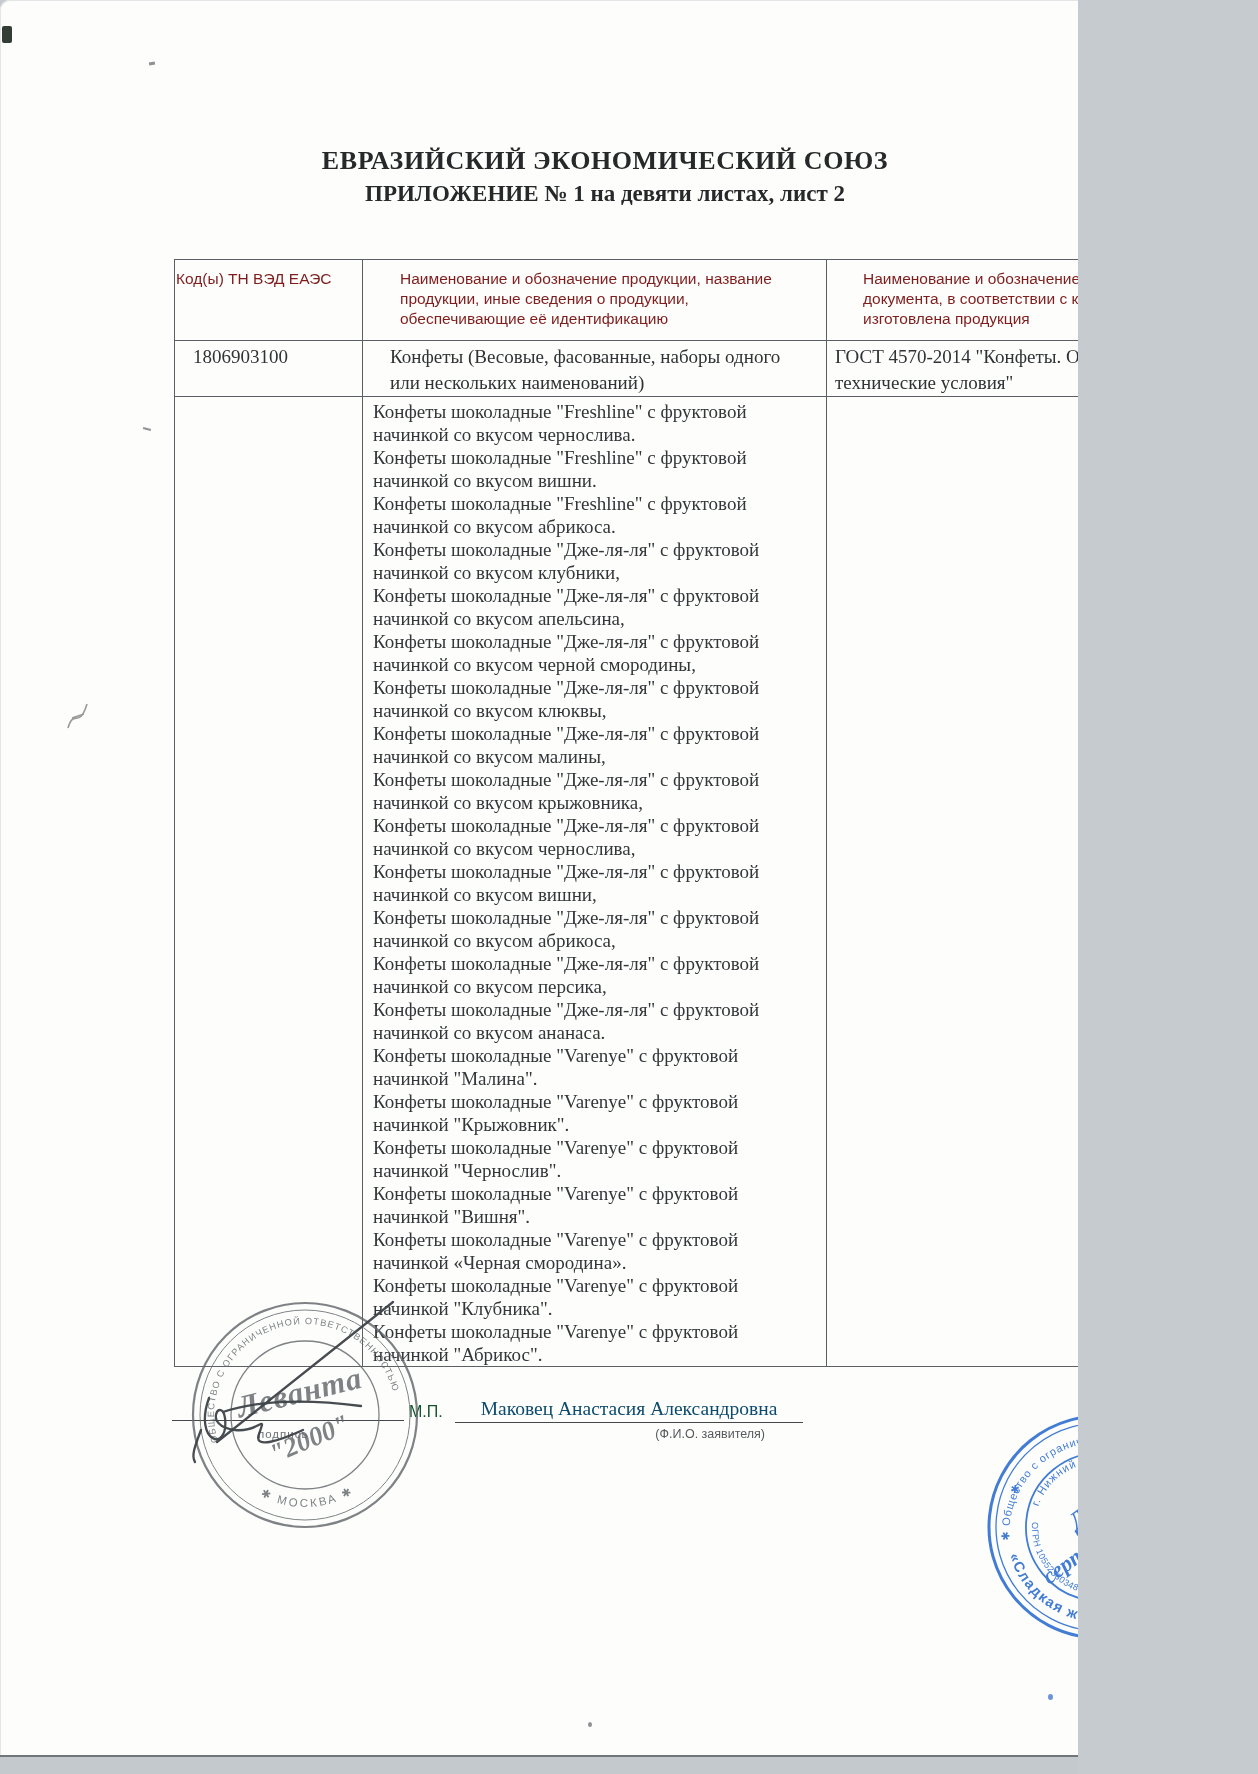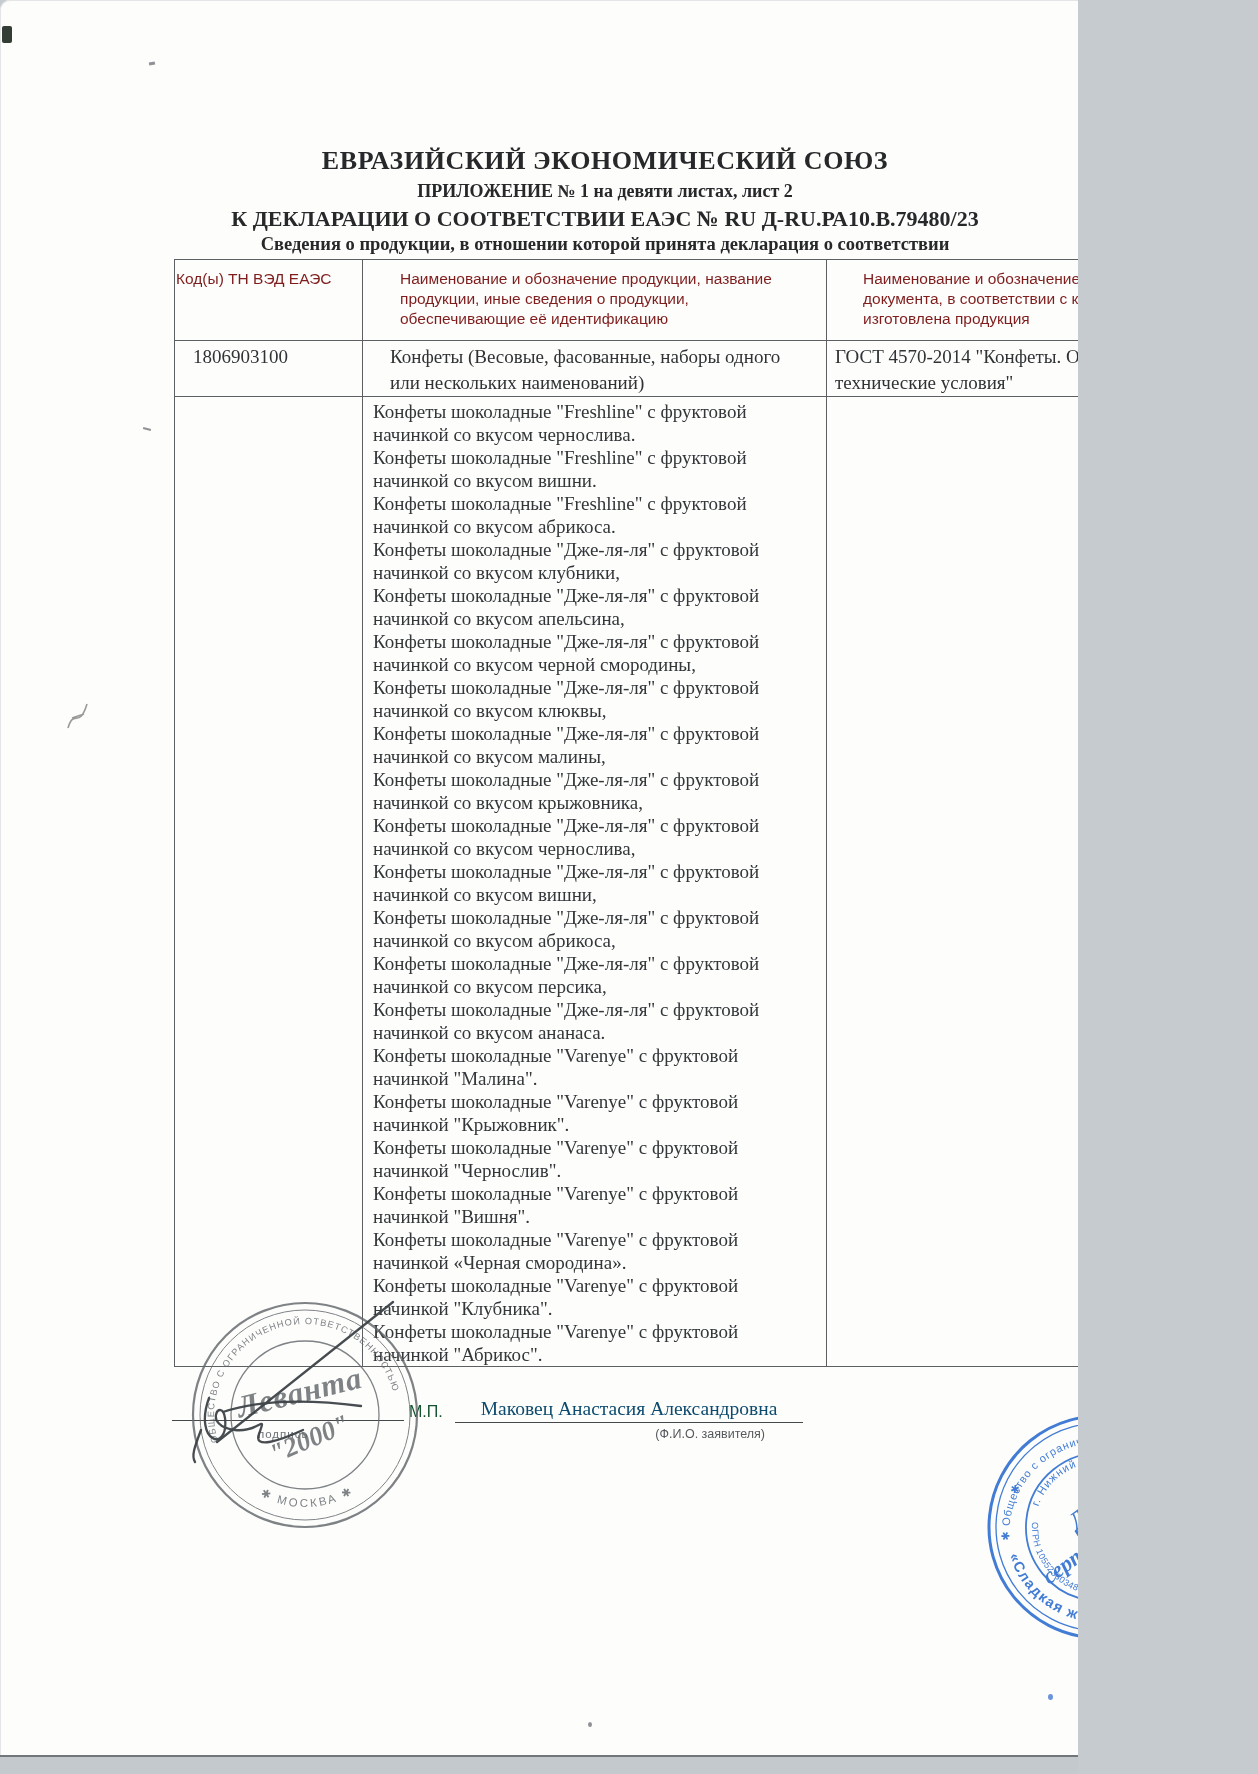--- a/index.html
+++ b/index.html
@@ -8,21 +8,21 @@
   #paper{position:absolute;left:0;top:0;width:1258px;height:1757px;background:#fdfdfc;
          border-top-left-radius:10px;box-shadow:inset 0 0 0 1px #e3e5e6;}
   
   #edge-right{position:absolute;top:0;left:1243px;width:15px;height:1757px;background:#c2c7cb;
               clip-path:polygon(2px 0,15px 0,15px 1757px,11px 1757px);border-left:1px solid #979ca0;}
   #edge-bottom{position:absolute;left:0;top:1755px;width:1258px;height:19px;background:#c3c9cd;border-top:2px solid #70767a;}
   #corner-mark{position:absolute;left:2px;top:26px;width:10px;height:17px;background:#333d35;border-radius:2px;}
 
   .t-line{position:absolute;left:90px;width:1030px;text-align:center;color:#26282a;font-weight:bold;}
   #title1{top:146px;font-size:26px;letter-spacing:.6px;}
-  #title2{top:181px;font-size:18px;}
+  #title2{top:181px;font-size:23px;}
   #title3{top:206px;font-size:22px;}
   #subtitle{top:234px;font-size:18.5px;}
 
   table#decl{position:absolute;left:174px;top:259px;width:1004px;border-collapse:collapse;table-layout:fixed;}
   #decl td,#decl th{border:1.6px solid #5d6063;vertical-align:top;overflow:hidden;}
   #decl th{font-family:"Liberation Sans",sans-serif;font-weight:normal;font-size:15.5px;line-height:20px;
            color:#7f1d1d;text-align:left;padding-top:9px;}
   th.h-c2{padding-left:37px;padding-right:45px;}
   th.h-c3{padding-left:36px;padding-right:36px;}
   #decl td{font-size:19px;color:#303335;line-height:26px;}
@@ -56,22 +56,20 @@
 <body>
 
 <div id="canvas">
   <div id="paper"></div>
   <div id="edge-right"></div>
   <div id="edge-bottom"></div>
   <div id="corner-mark"></div>
 
   <div class="t-line" id="title1">ЕВРАЗИЙСКИЙ ЭКОНОМИЧЕСКИЙ СОЮЗ</div>
   <div class="t-line" id="title2">ПРИЛОЖЕНИЕ № 1 на девяти листах, лист 2</div>
-  <div class="t-line" id="title3">К ДЕКЛАРАЦИИ О СООТВЕТСТВИИ ЕАЭС № RU Д-RU.РА10.В.79480/23</div>
-  <div class="t-line" id="subtitle">Сведения о продукции, в отношении которой принята декларация о соответствии</div>
 
   <table id="decl">
     <colgroup>
         <col style="width:188px">
         <col style="width:464px">
         <col style="width:352px">
       </colgroup>
     <tbody>
         <tr class="hdr">
       <th class="h-c1">Код(ы) ТН ВЭД ЕАЭС</th>

